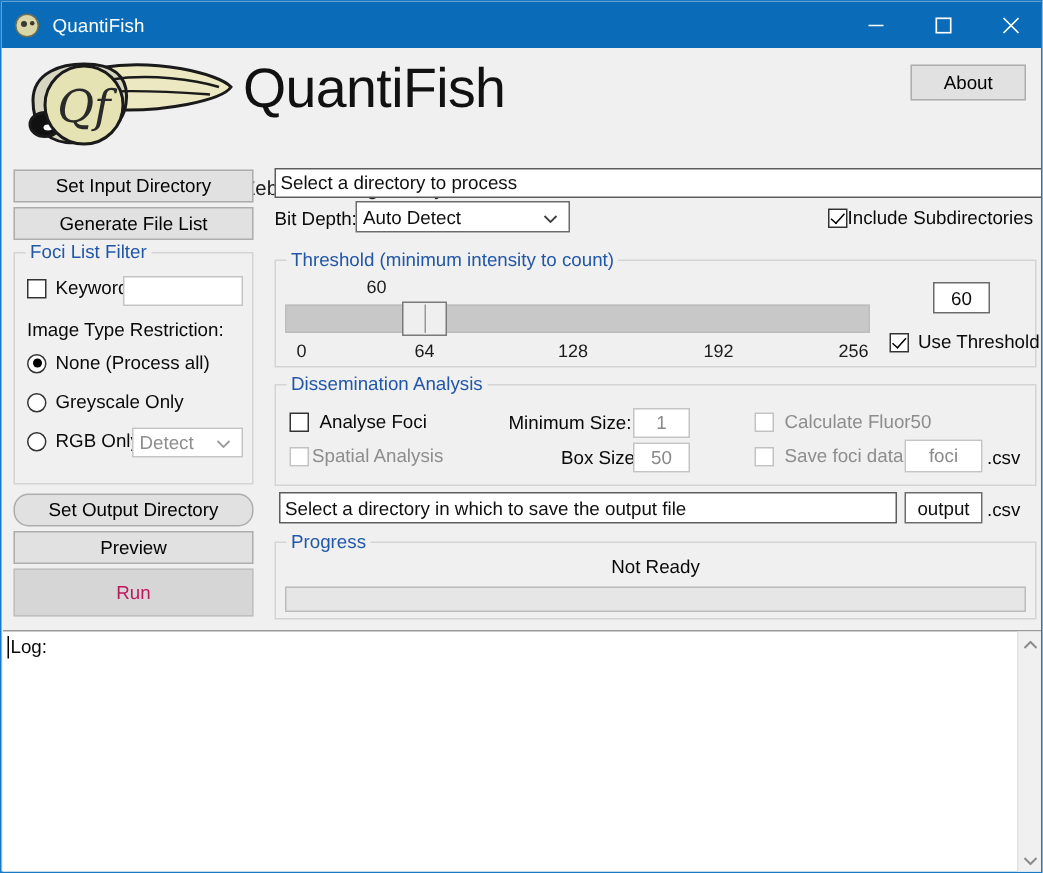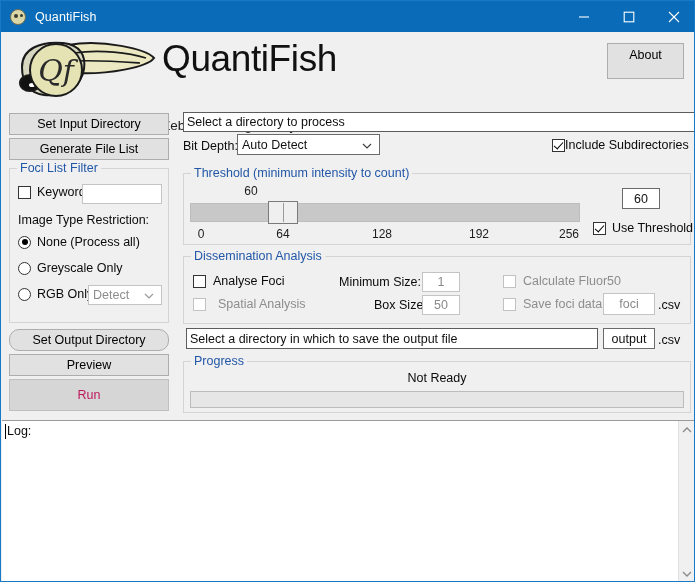--- a/index.html
+++ b/index.html
@@ -107,21 +107,21 @@
   .brand-sub {
     position: absolute;
     left: 160px; top: 86px;
     font-size: 13.5px;
     color: #202020;
   }
   .about-btn {
     position: absolute;
     left: 606px; top: 42px;
     width: 77px;
-    height: 36px;
+    height: 24px;
     background: #e1e1e1;
     border: 1px solid #adadad;
     color: #000;
     font-size: 12.5px;
     line-height: 23px;
     text-align: center;
     box-sizing: border-box;
     cursor: default;
   }
 
@@ -442,21 +442,21 @@
     </div>
   </div>
 
   <div class="groupbox" style="left:182px;top:255px;width:508px;height:68px;">
     <div class="group-title">Dissemination Analysis</div>
 
     <div style="position:absolute;left:9px;top:17px;display:flex;align-items:center;gap:7px;">
       <div class="cb"></div>
       <div class="row-lbl">Analyse Foci</div>
     </div>
-    <div style="position:absolute;left:9px;top:40px;display:flex;align-items:center;gap:12px;">
+    <div style="position:absolute;left:9px;top:40px;display:flex;align-items:center;gap:2px;">
       <div class="cb dim"></div>
       <div class="row-lbl dim">Spatial Analysis</div>
     </div>
 
     <div class="row-lbl" style="position:absolute;left:155px;top:18px;">Minimum Size:</div>
     <div class="txtfield light" style="position:absolute;left:238px;top:15px;width:38px;height:20px;">1</div>
 
     <div class="row-lbl" style="position:absolute;left:190px;top:41px;">Box Size:</div>
     <div class="txtfield light" style="position:absolute;left:238px;top:38px;width:38px;height:20px;">50</div>
 

